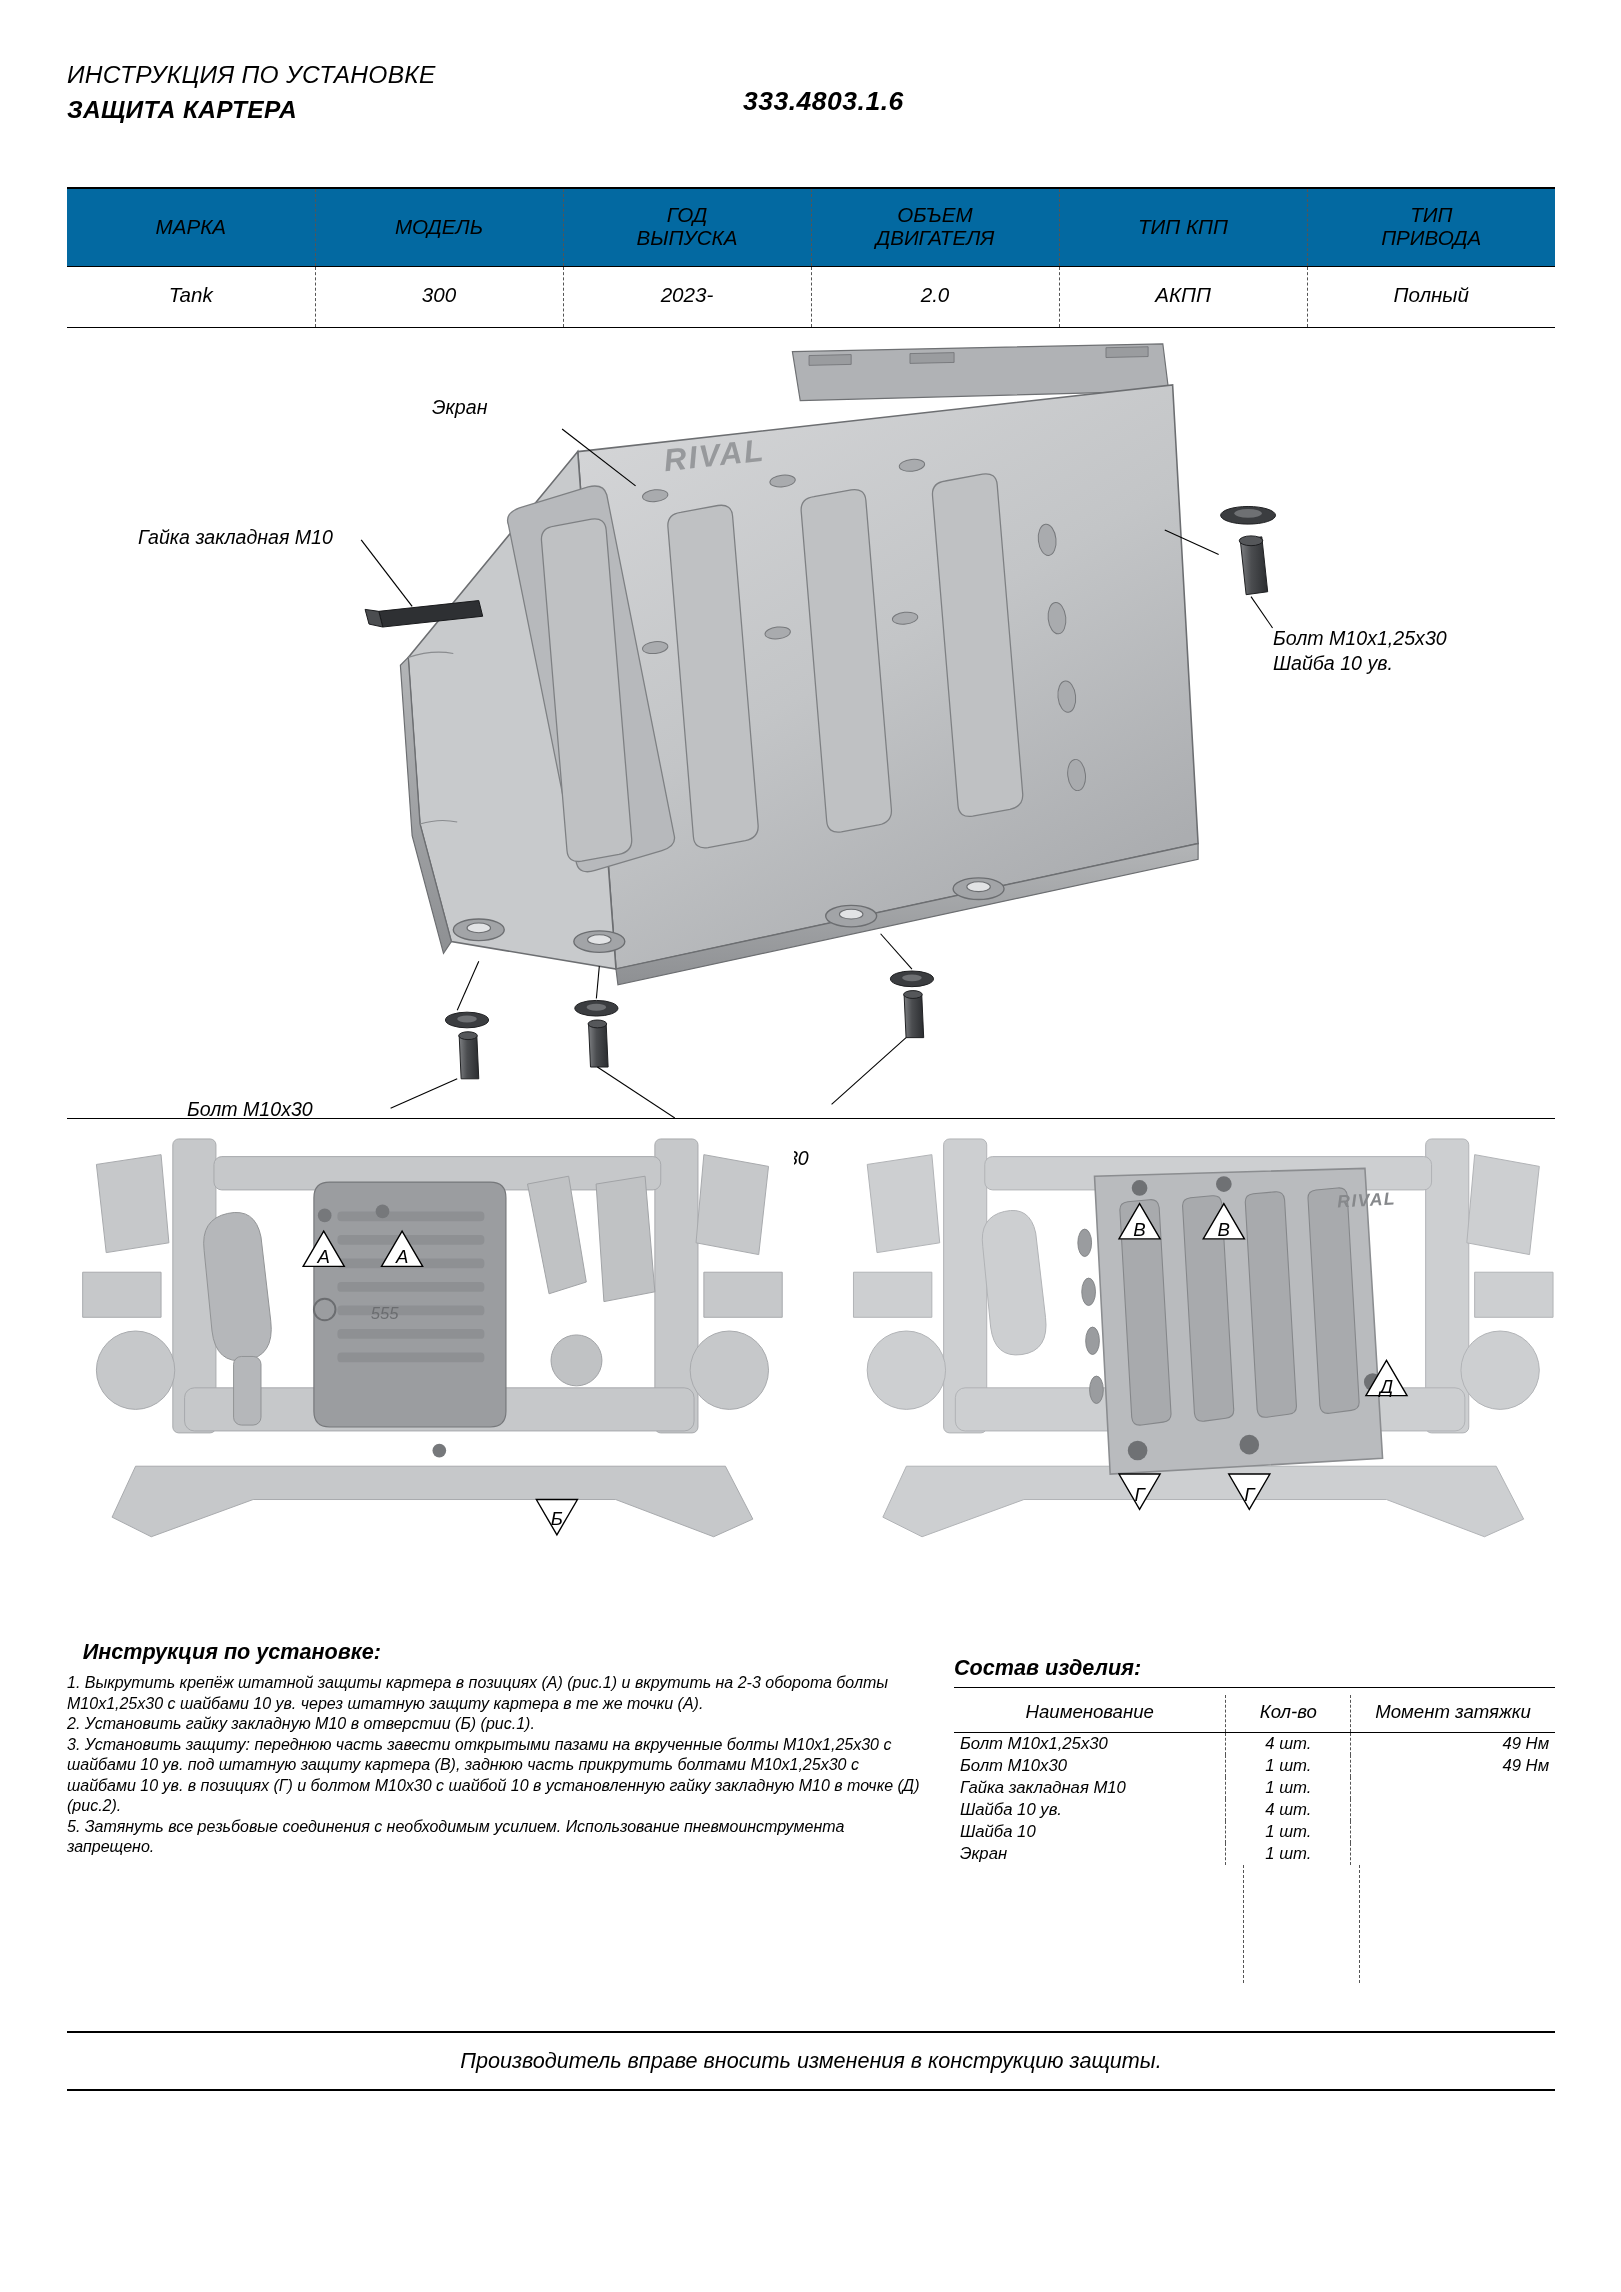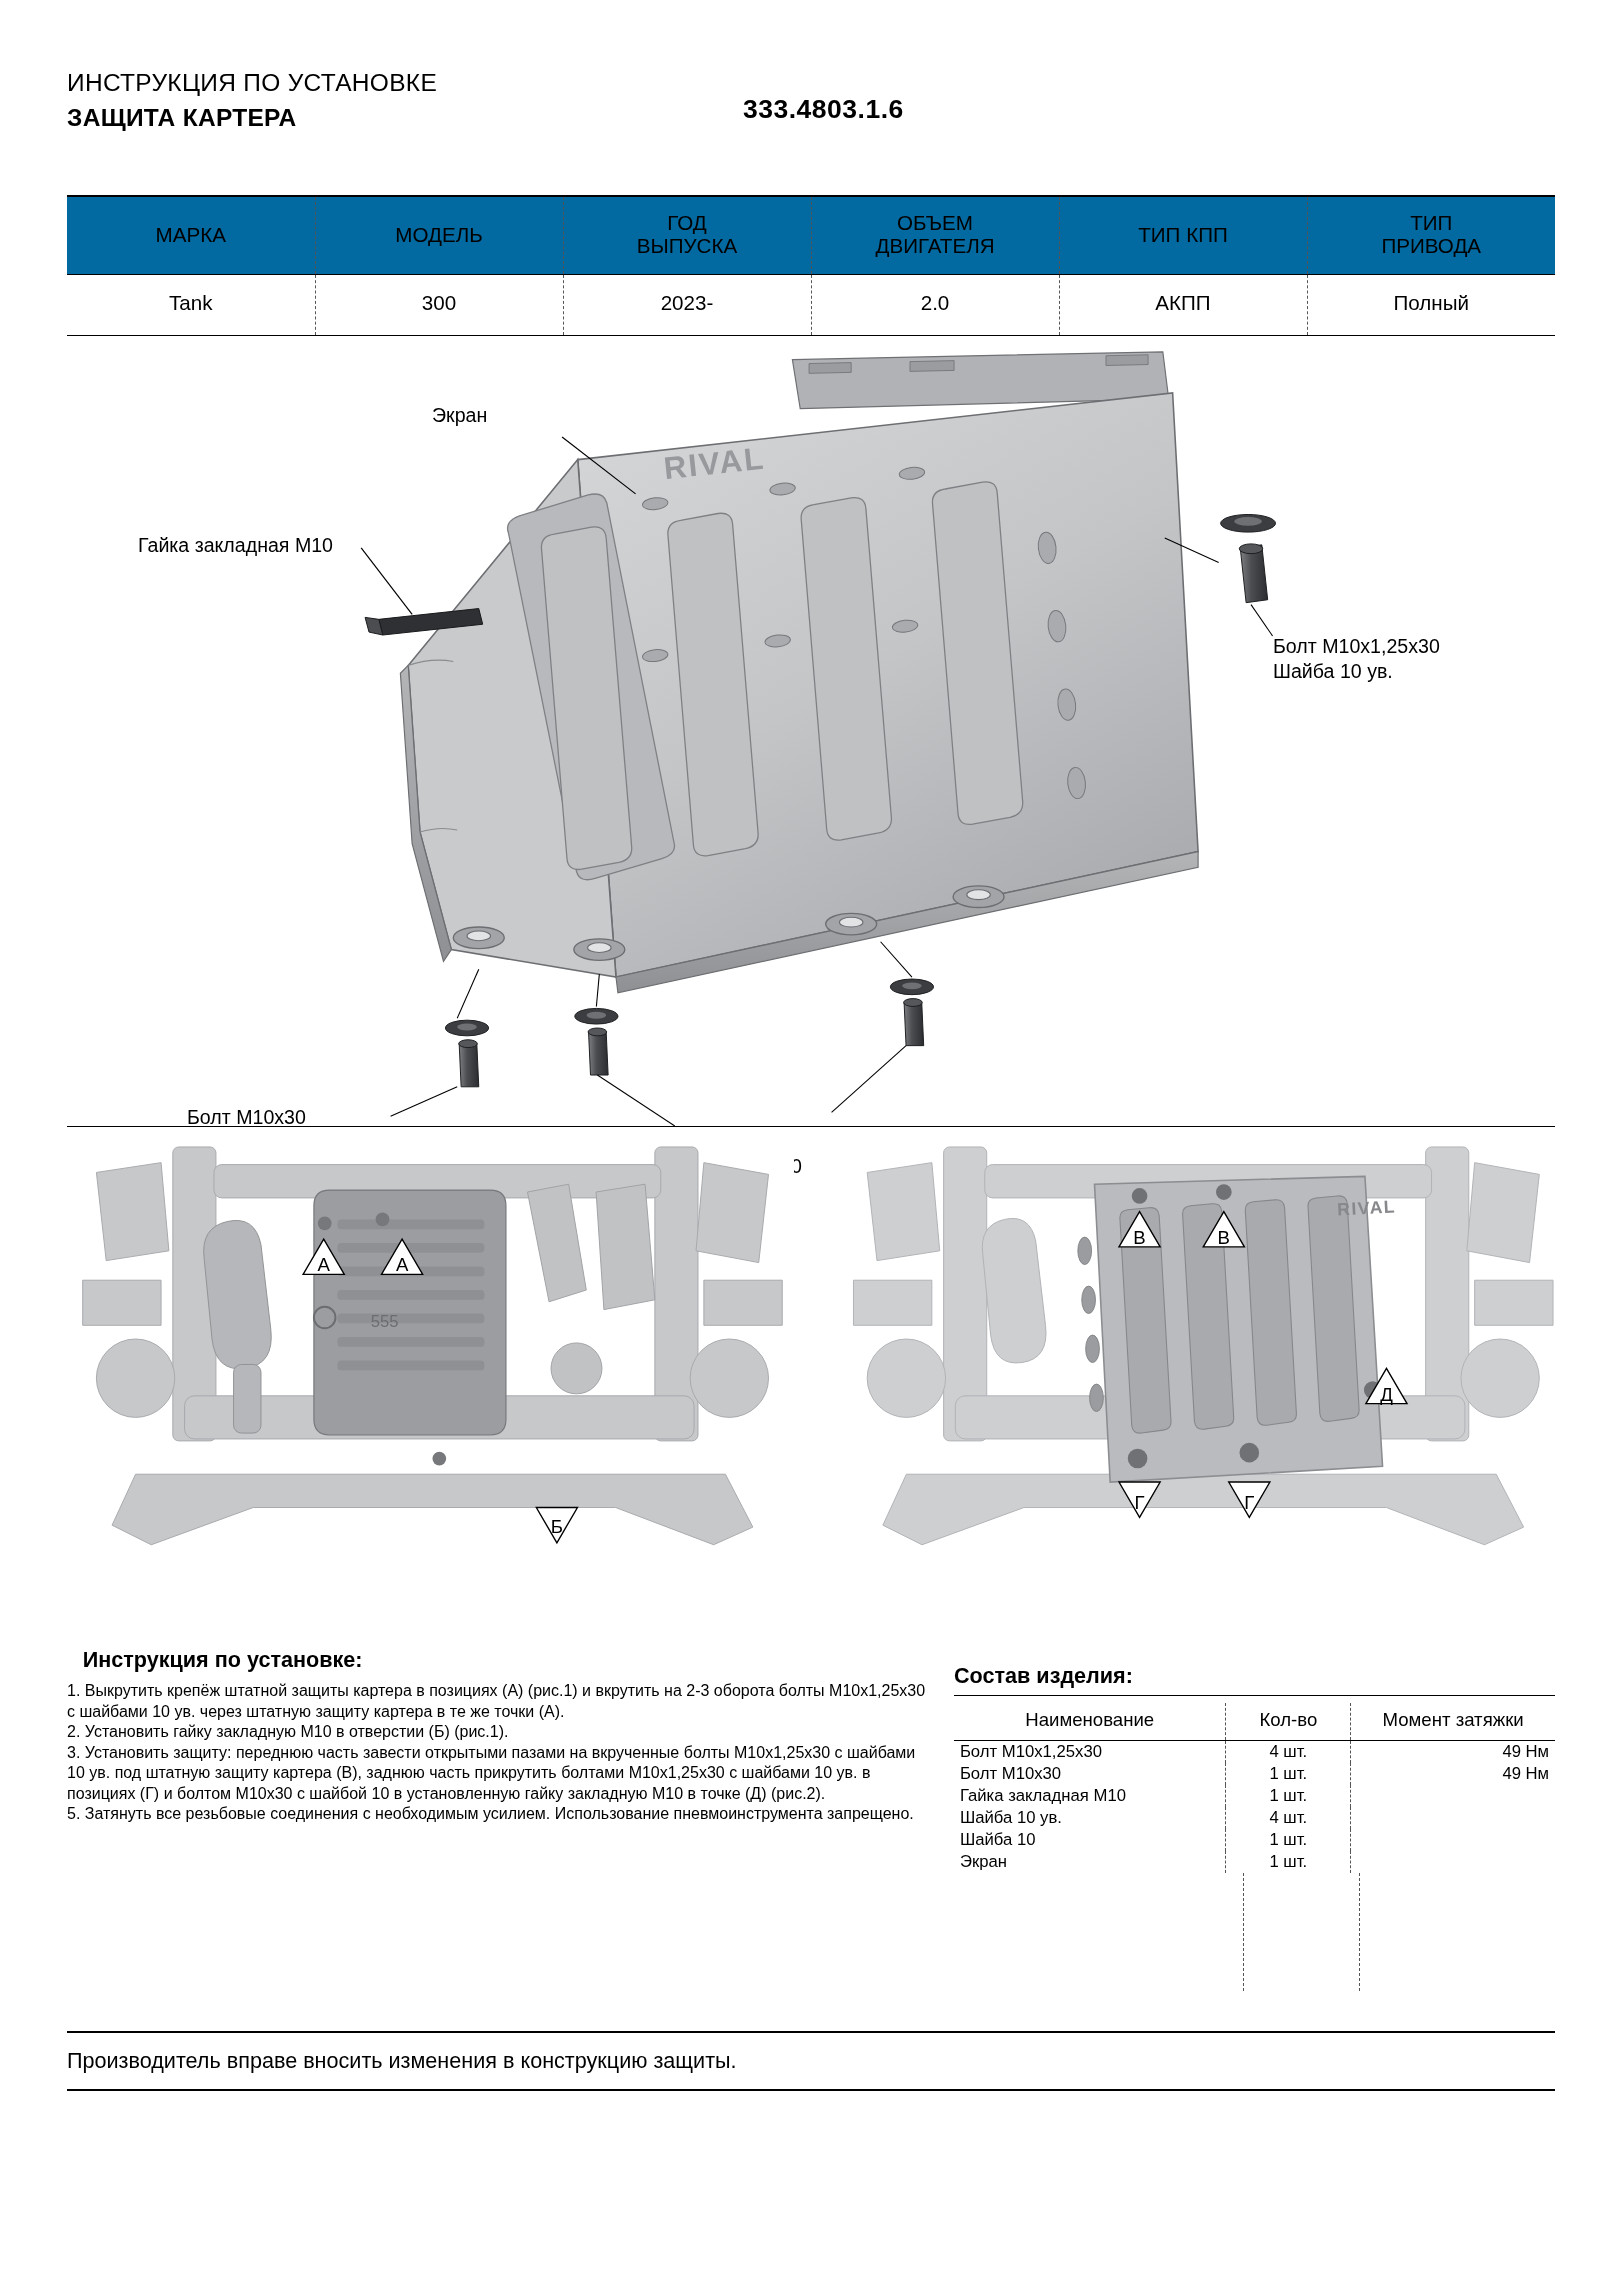--- a/index.html
+++ b/index.html
@@ -13,21 +13,22 @@
     font-family: "Liberation Sans", sans-serif;
     color: #000;
     position: relative;
     overflow: hidden;
   }
   .page {
     position: relative;
     width: 1621px;
     height: 2167px;
     box-sizing: border-box;
-    padding: 8px 67px;
+    padding: 0 67px;
+    font-style: italic;
   }
 
   
   .header {
     position: relative;
     padding-top: 61px;
     height: 94px;
   }
   .h-title1 {
     font-size: 24.5px;
@@ -181,20 +182,21 @@
     height: 100%;
     border-left: 1.5px dashed #555;
   }
 
   
   .footer {
     position: absolute;
     left: 67px;
     top: 2031px;
     width: 1488px;
+    text-align: center;
   }
   .footer-rule-top { border-top: 2.2px solid #000; }
   .footer p {
     margin: 0;
     font-size: 21.6px;
     line-height: 1.45;
   }
   .footer .l1 { margin-top: 11.8px; }
   .footer .mail {
     color: #1a1aff;

